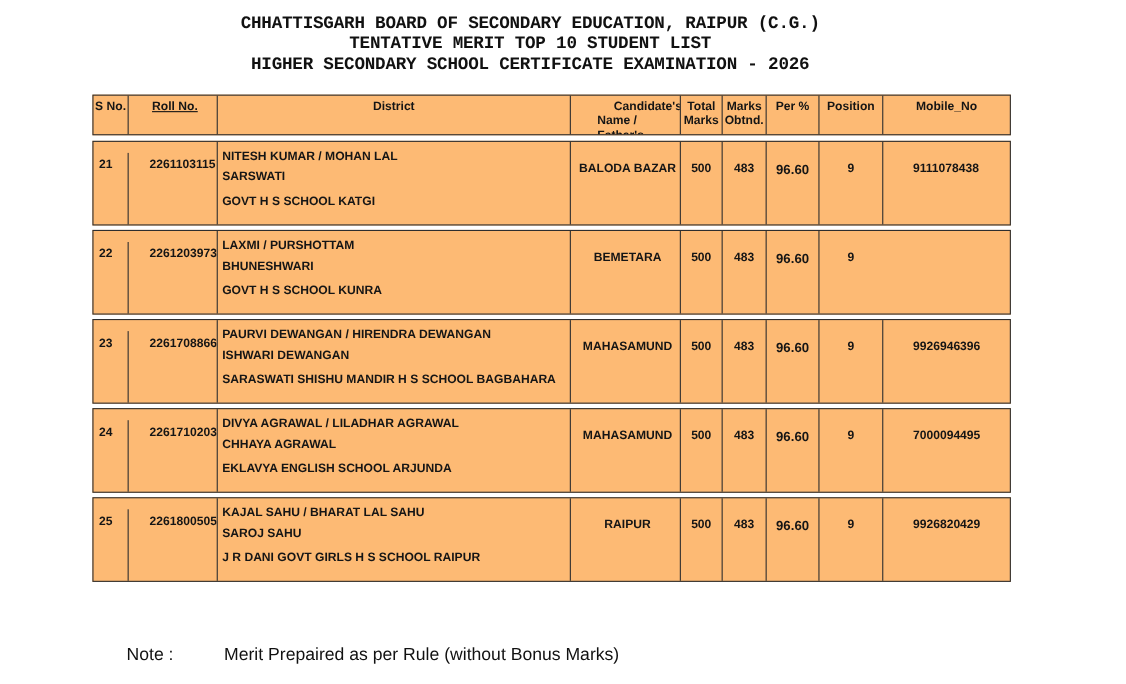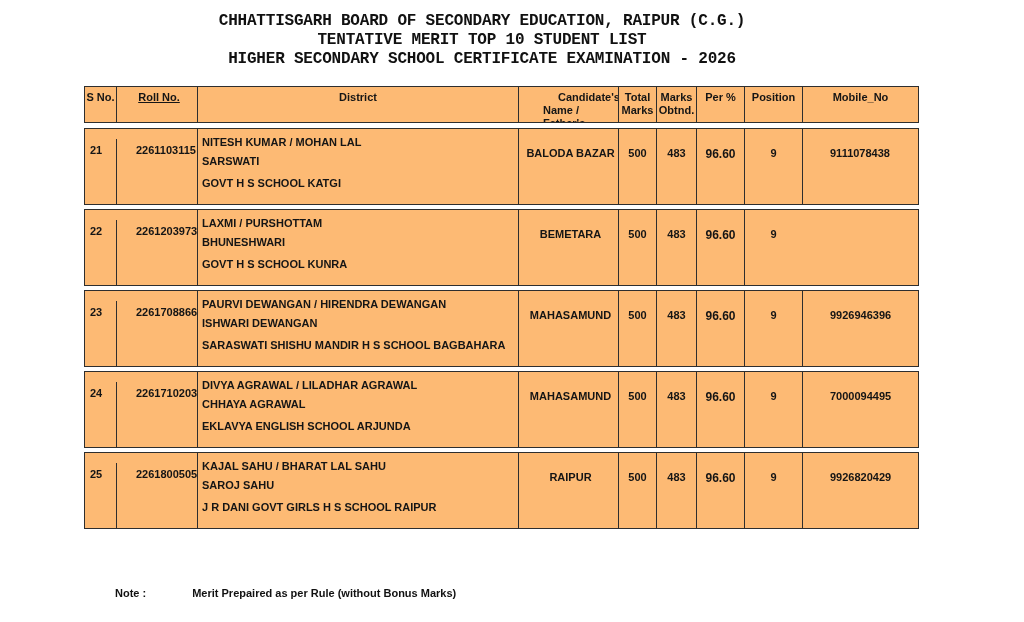--- a/index.html
+++ b/index.html
@@ -52,21 +52,21 @@
   .namecell .school { margin-top: 3px; }
   .mid { padding-top: 18px; }
   .dist { padding-left: 4px; text-align: center; }
   .ctr { text-align: center; }
   .pct { font-size: 12px; }
   .mob { padding-left: 27px; }
 
   
   .note {
     position: absolute; top: 587px; left: 115px;
-    font-weight: bold; font-size: 11px; color: #111;
+    font-weight: normal; font-size: 16px; color: #111;
     display: flex;
   }
   .note .note-text { margin-left: 46px; }
 </style>
 </head>
 <body>
 
 <div class="page">
 
   <div class="title-block">

